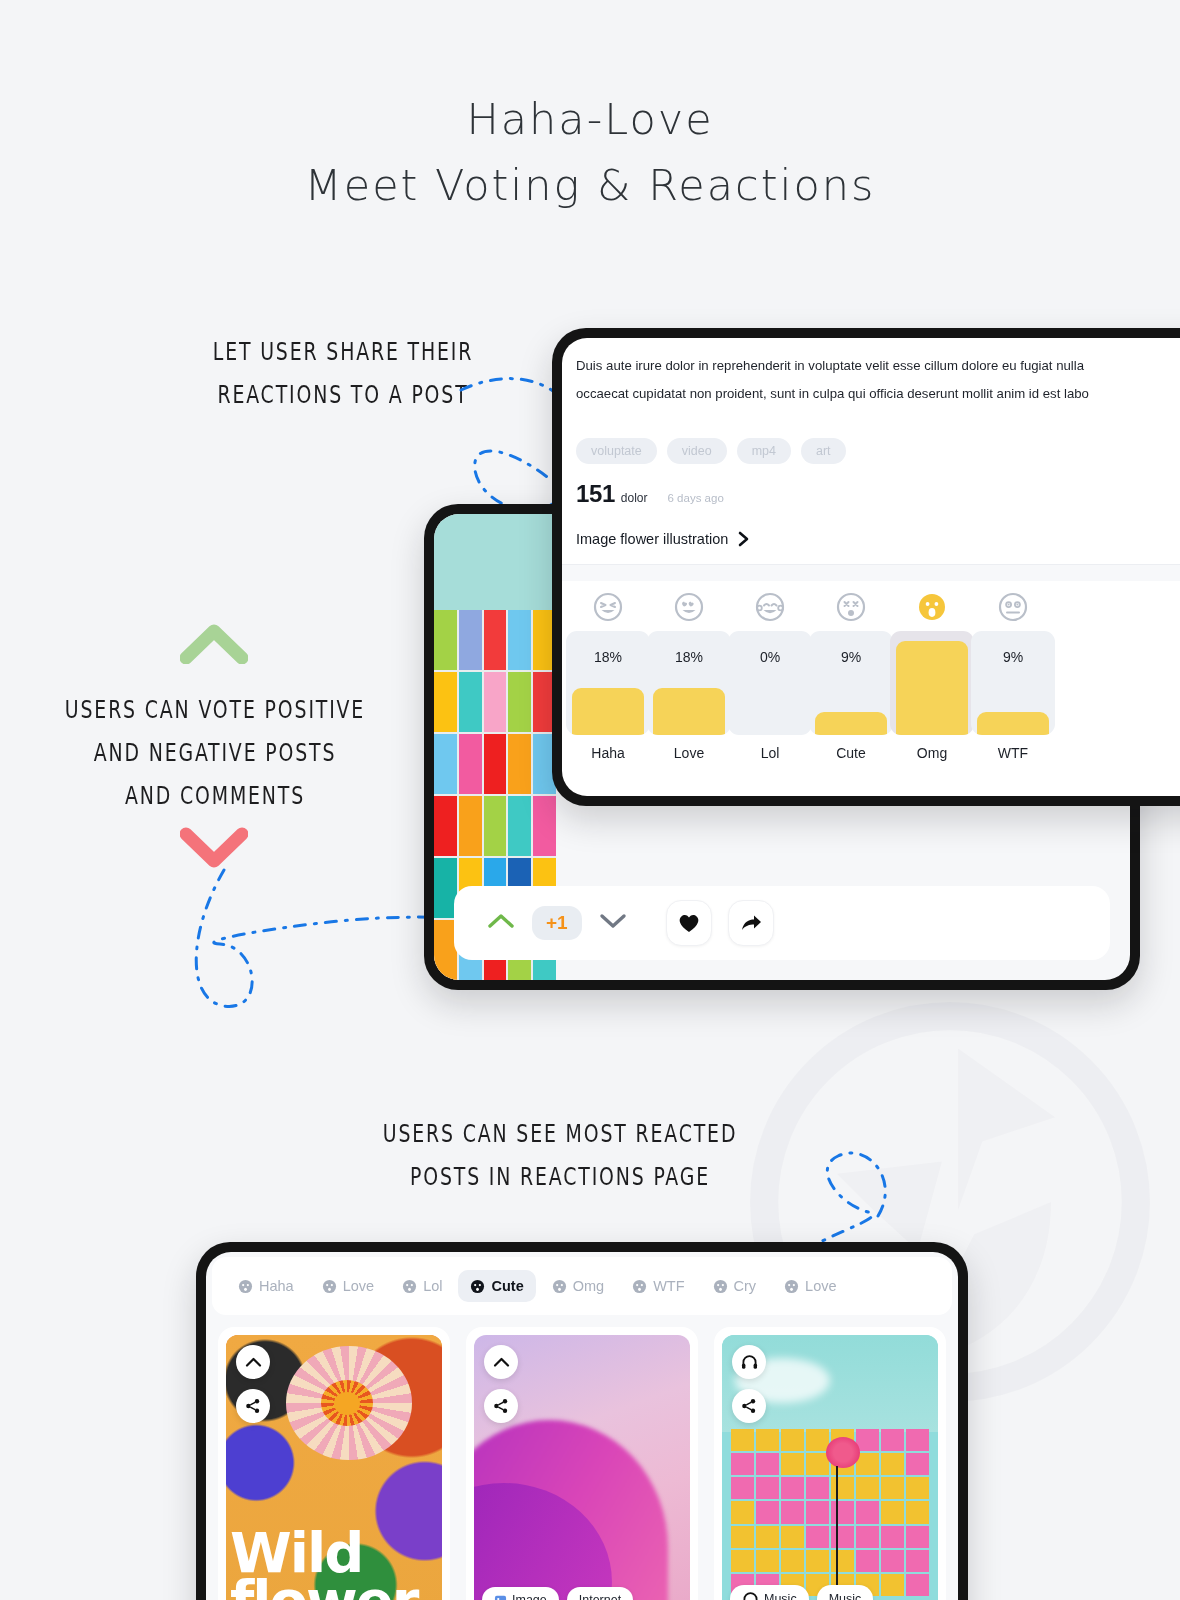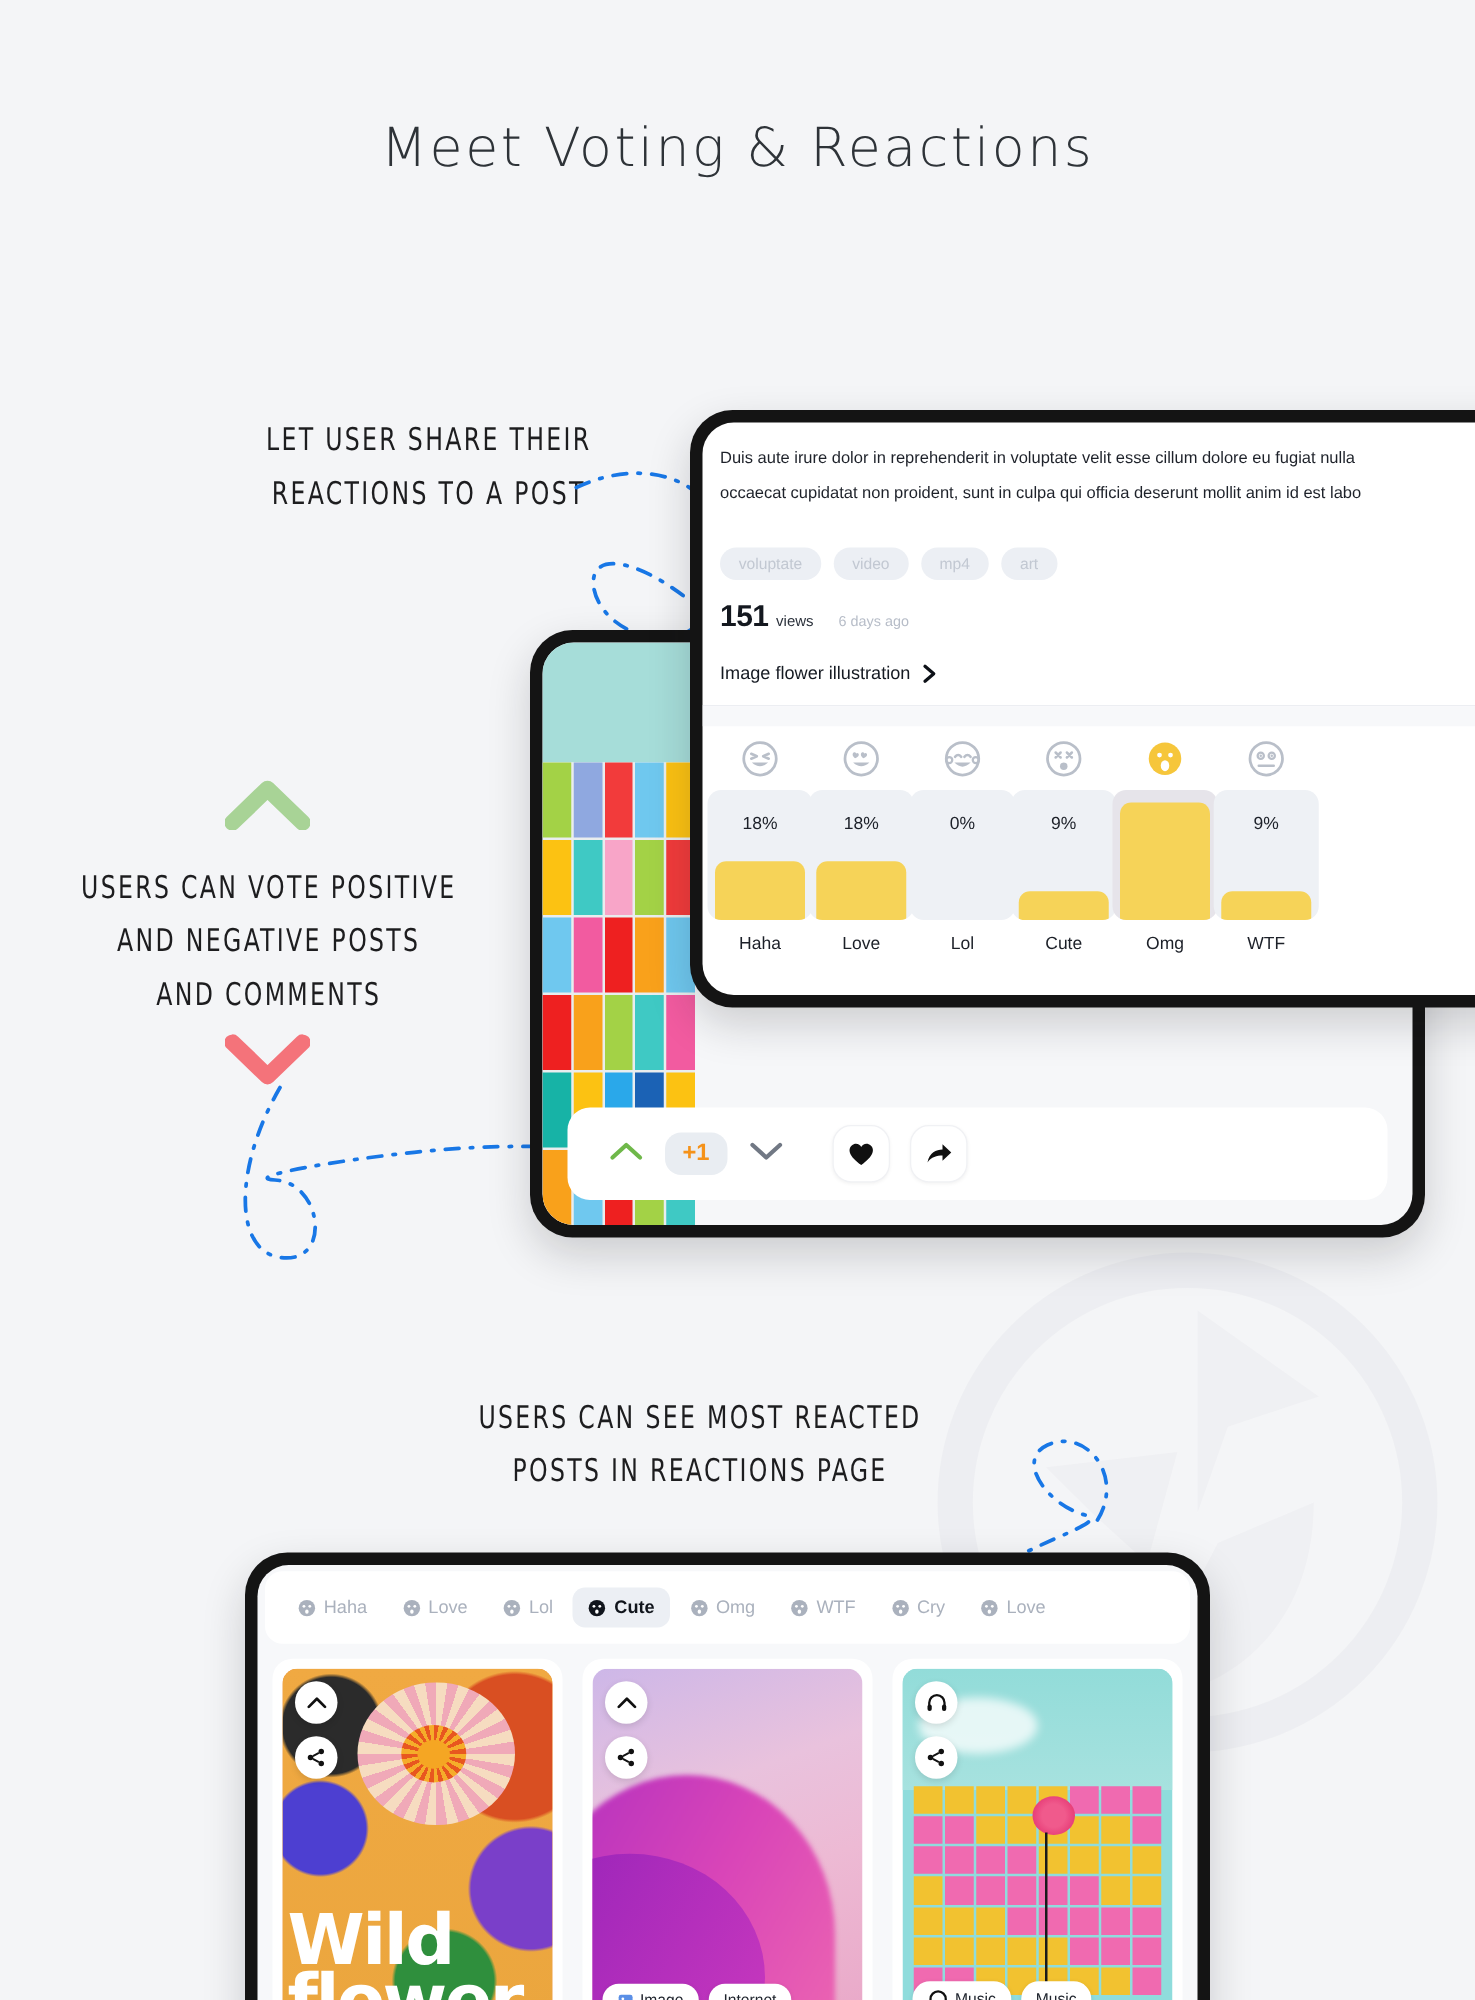--- a/index.html
+++ b/index.html
@@ -201,20 +201,21 @@
   <div class="watermark">
     <svg viewBox="0 0 200 200" width="404" height="404" aria-hidden="true">
       <circle cx="100" cy="100" r="92" fill="none" stroke="#e9eaee" stroke-width="14"></circle>
       <path d="M104 24 L152 58 L116 70 L104 104 Z" fill="#ececf0"></path>
       <path d="M44 86 L96 80 L84 124 L62 104 Z" fill="#ececf0"></path>
       <path d="M150 100 C150 148 118 176 80 178 L112 116 Z" fill="#ececf0"></path>
     </svg>
   </div>
 
   <div class="headline">
+    <span>Haha-Love</span>
     <span class="l2">Meet Voting &amp; Reactions</span>
   </div>
 
   <div class="anno" id="anno-share">LET USER SHARE THEIR
 REACTIONS TO A POST</div>
 
   <div class="chev" style="left:180px; top:622px;">
     <svg width="68" height="42" viewBox="0 0 68 42">
         <path d="M6 36 L34 9 L62 36" fill="none" stroke="#a8d396" stroke-width="13" stroke-linecap="round" stroke-linejoin="round"></path>
       </svg>
@@ -314,21 +315,21 @@
 
         <div class="tags">
           <span class="tag">voluptate</span>
           <span class="tag">video</span>
           <span class="tag">mp4</span>
           <span class="tag">art</span>
         </div>
 
         <div class="stats">
           <span class="num">151</span>
-          <span class="unit">views</span>
+          <span class="unit">dolor</span>
           <span class="ago">6 days ago</span>
         </div>
 
         <div class="link-row">
           <span>Image flower illustration</span>
           <svg width="14" height="18" viewBox="0 0 14 18">
               <path d="M3 3 L10 9 L3 15" fill="none" stroke="#0d1117" stroke-width="2.6" stroke-linecap="round" stroke-linejoin="round"></path>
             </svg>
         </div>
       </div>

